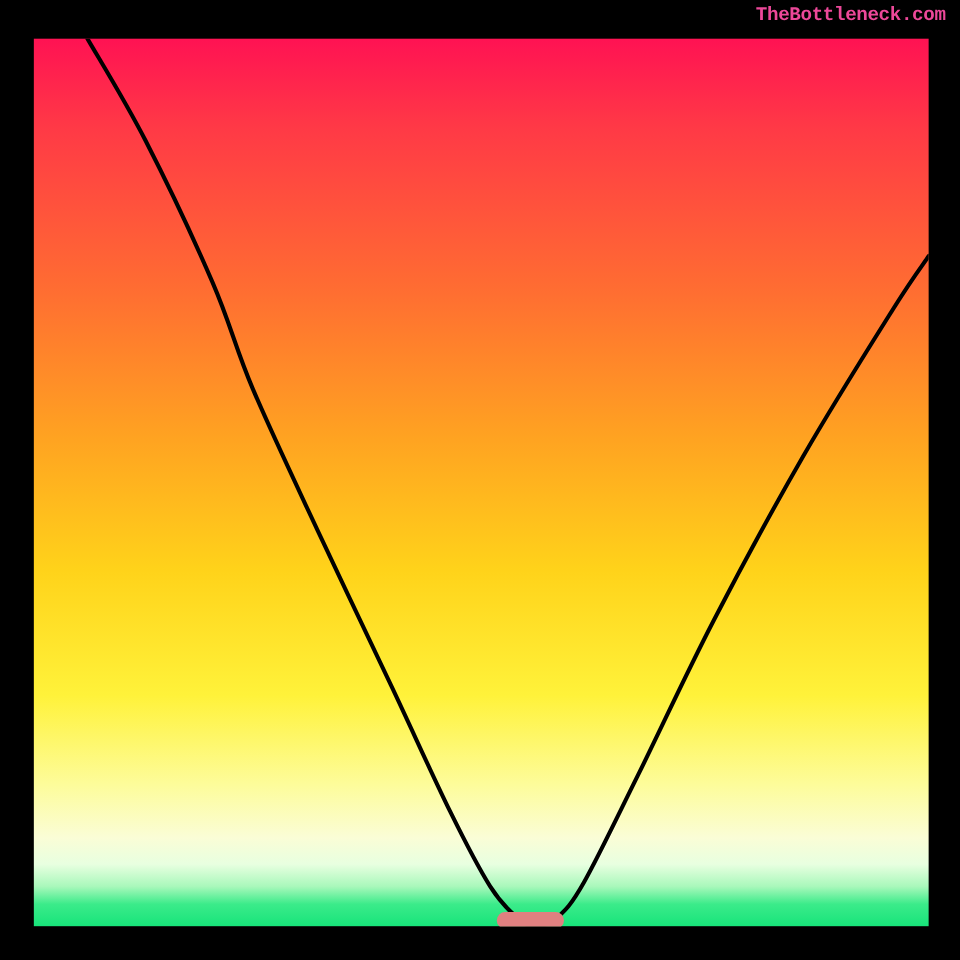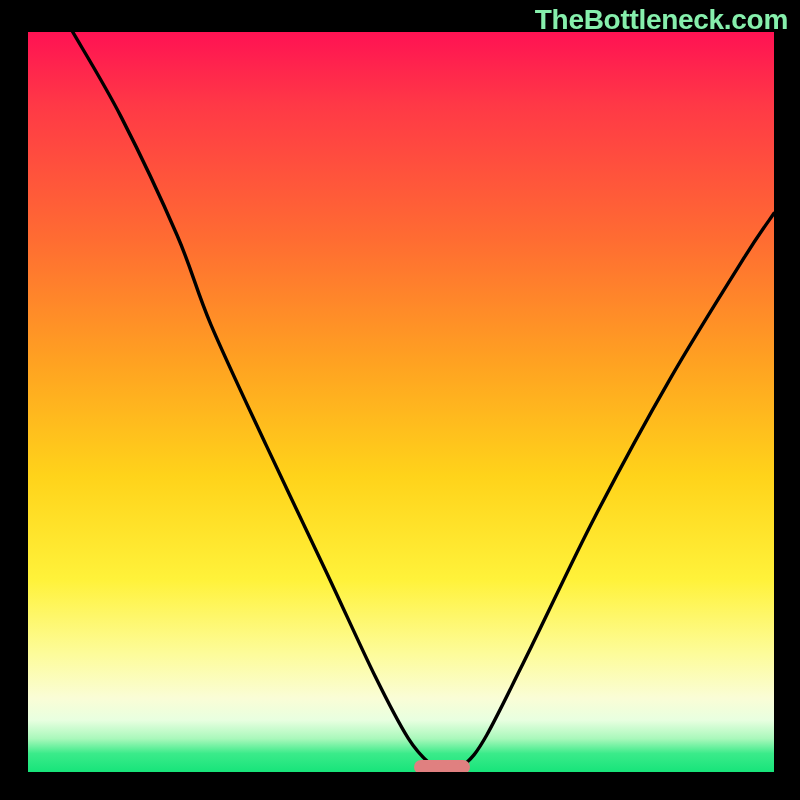--- a/index.html
+++ b/index.html
@@ -7,24 +7,24 @@
   .container {
     position: relative;
     width: 800px;
     height: 800px;
     background: #000;
   }
   .watermark {
     position: absolute;
     top: 4px;
     right: 12px;
-    font-family: Liberation Sans, sans-serif;
-    font-size: 28px;
+    font-family: Liberation Mono, monospace;
+    font-size: 16px;
     font-weight: 600;
-    color: #86efac;
+    color: #ec4899;
     letter-spacing: -0.3px;
     z-index: 10;
   }
   .plot {
     position: absolute;
     left: 28px;
     top: 32px;
     width: 746px;
     height: 740px;
     overflow: hidden;

